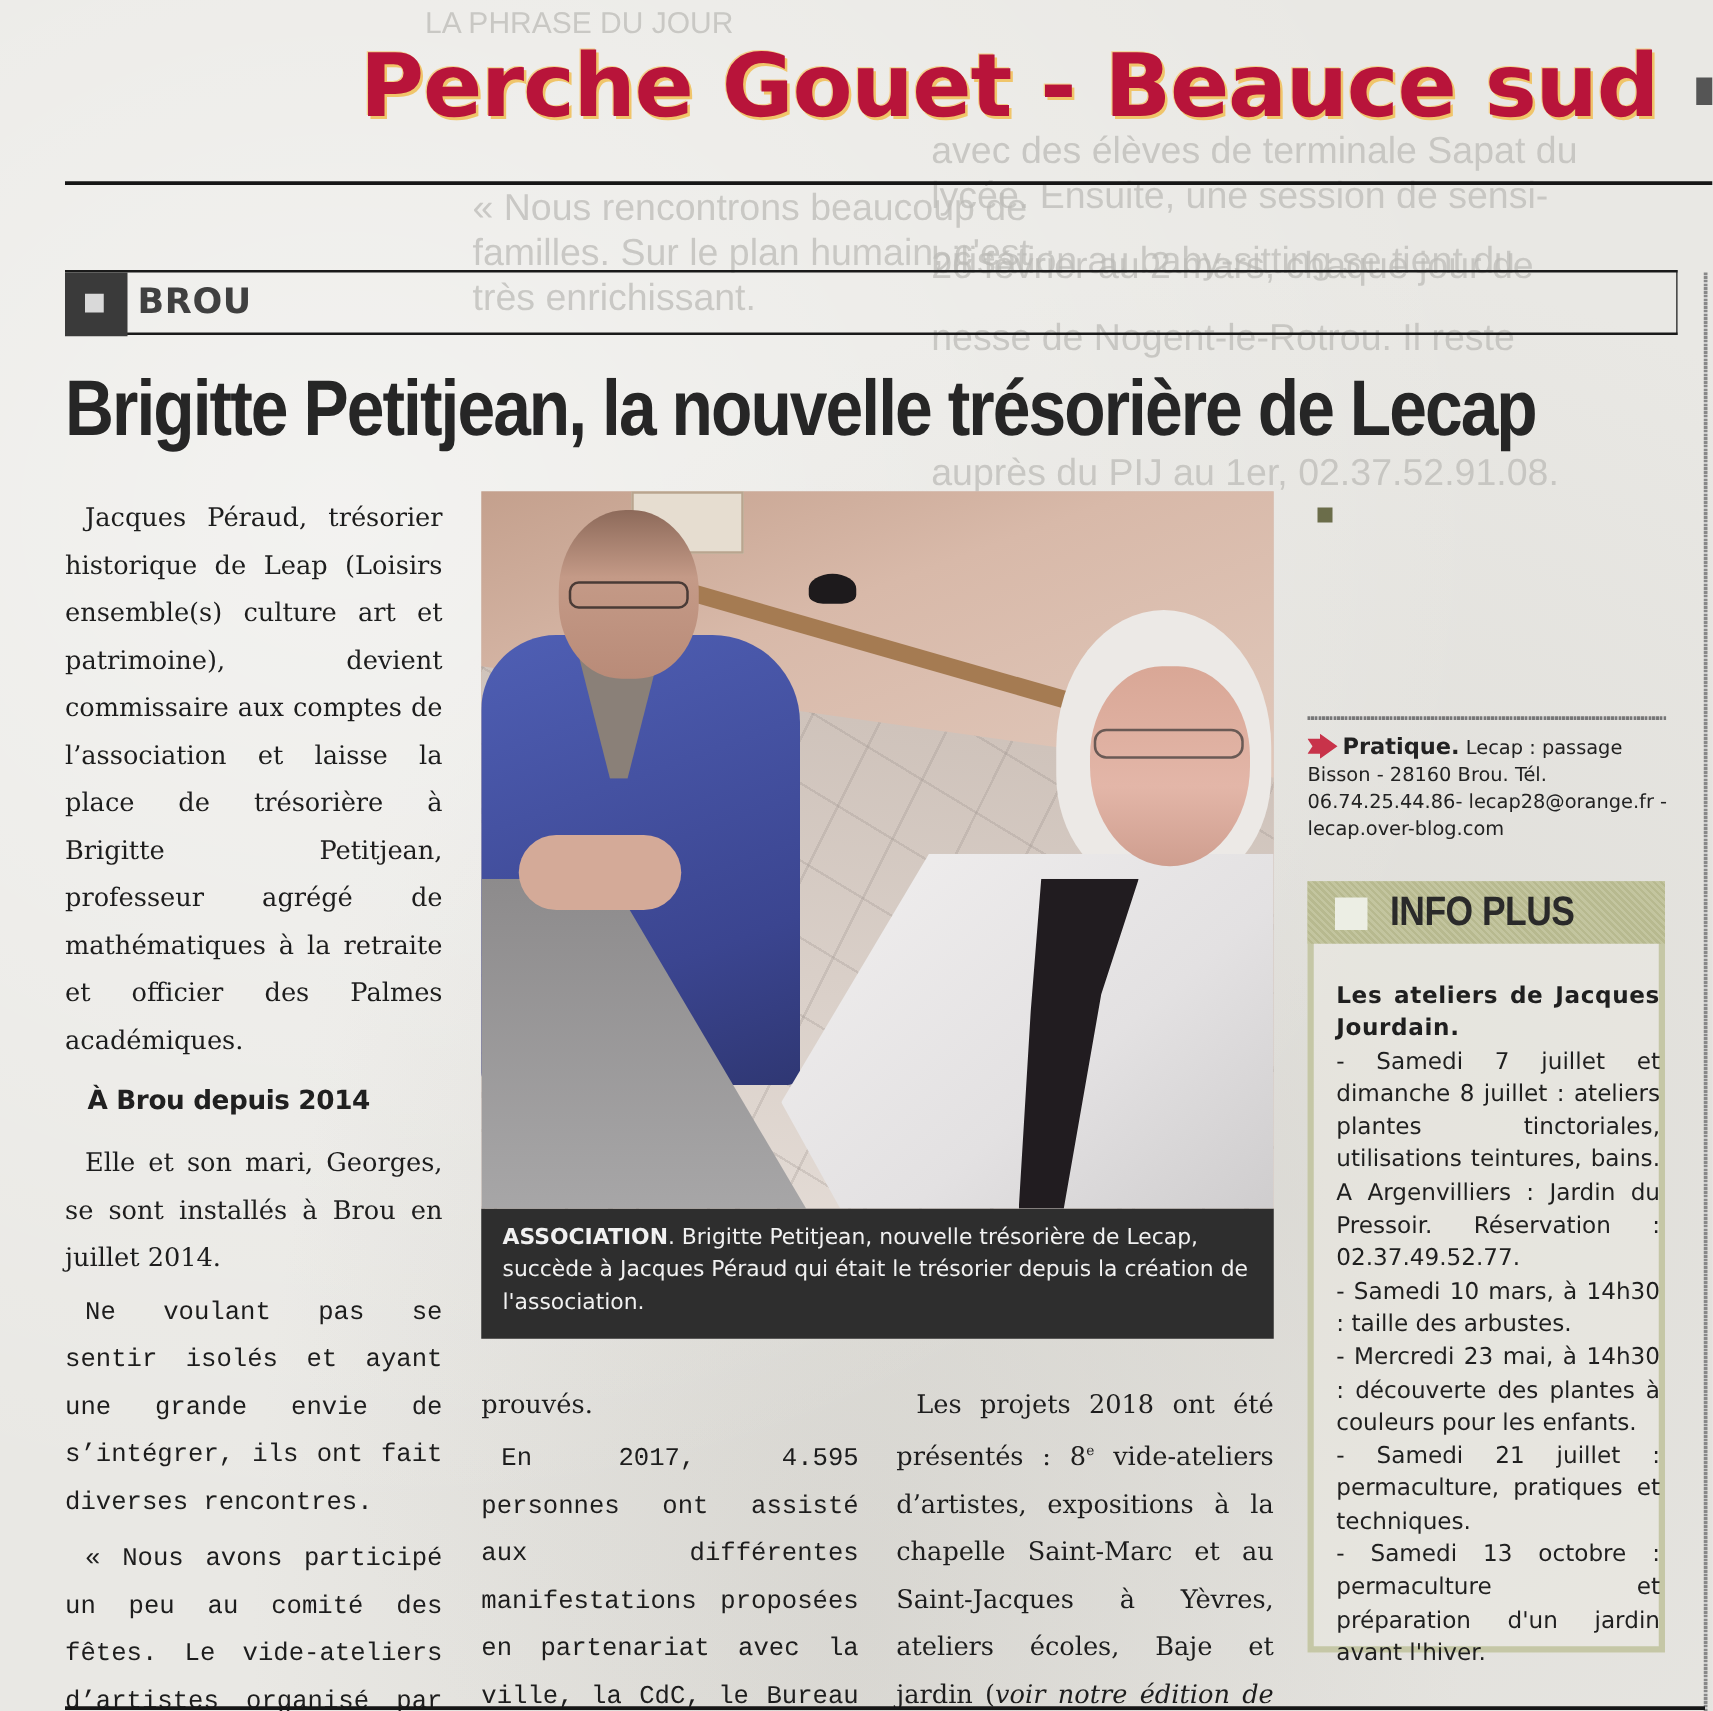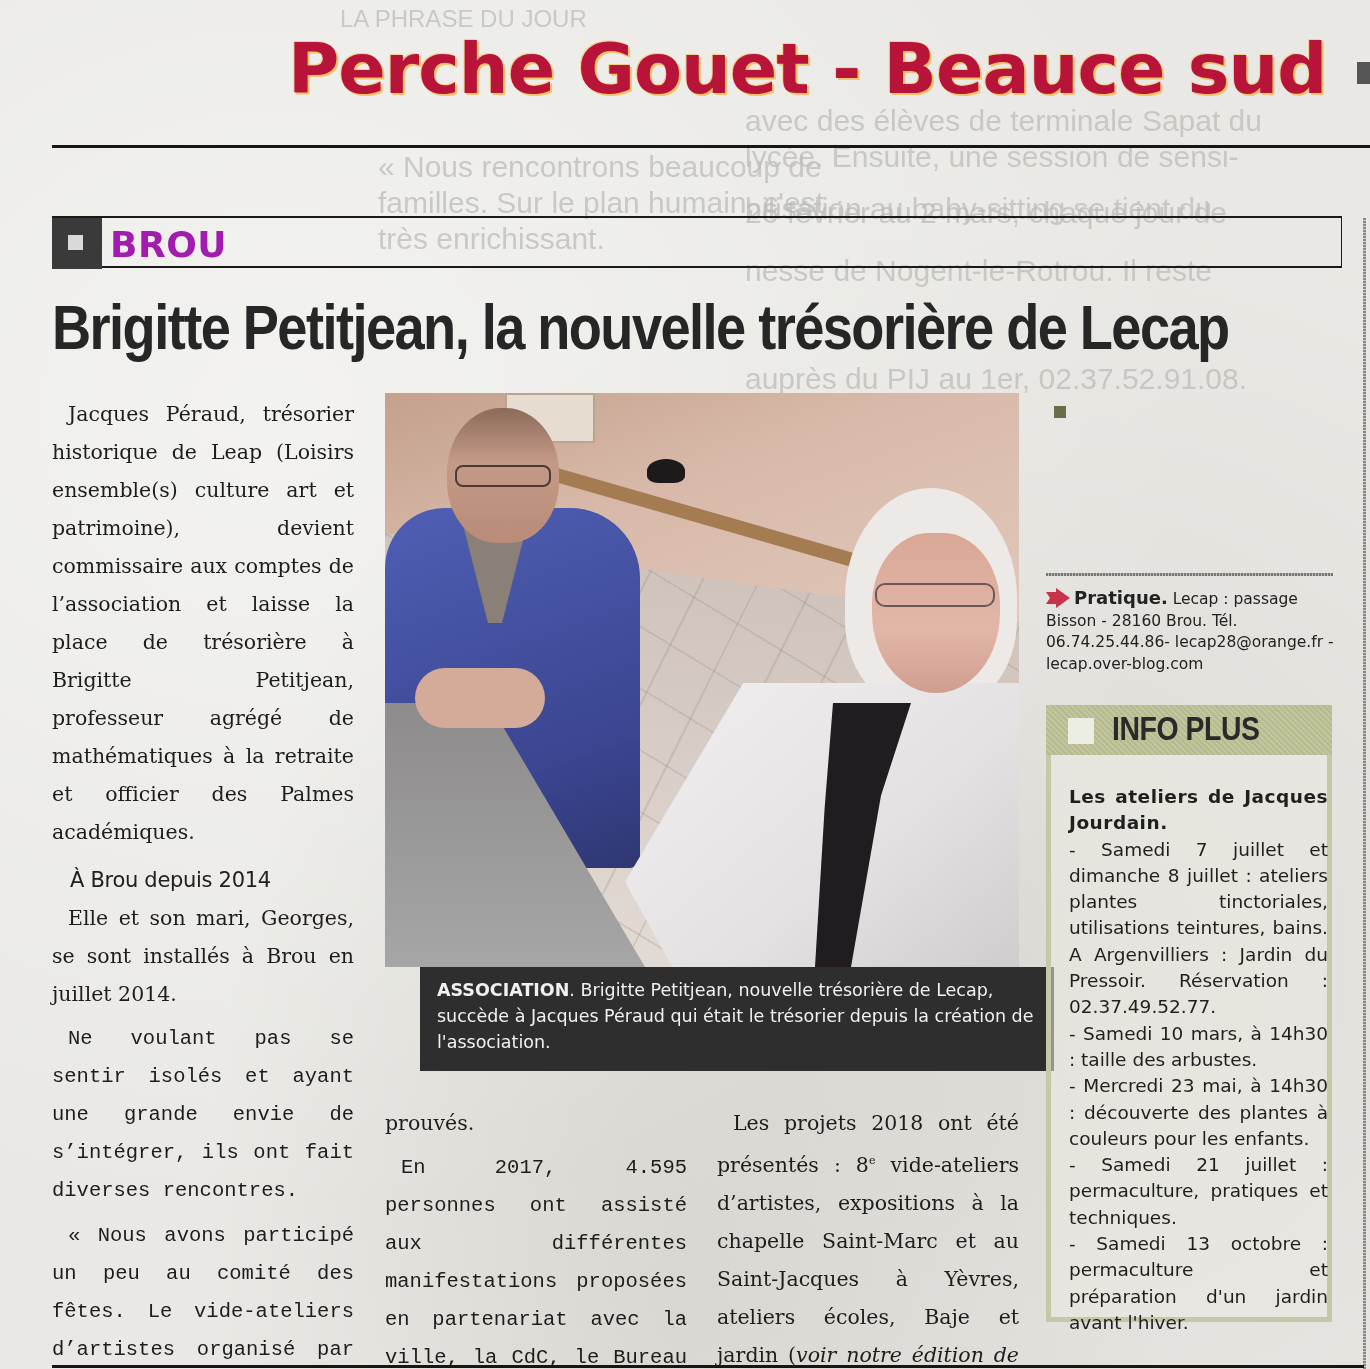--- a/index.html
+++ b/index.html
@@ -37,42 +37,42 @@
   .section-box {
     position:absolute; left:52px; top:216px; width:1290px; height:52px;
     border:2px solid #1a1a1a; border-left:none; border-right:1.5px solid #1a1a1a;
   }
   .section-square {
     position:absolute; left:52px; top:218px; width:50px; height:51px; background:#3a3a3a;
   }
   .section-square .inner { position:absolute; left:16px; top:17px; width:15px; height:15px; background:#d9d9d9; }
   .section-label {
     position:absolute; left:110px; top:224px;
-    font-family:"DejaVu Sans", sans-serif; font-weight:bold; font-size:36px; color:#a21caf;
+    font-family:"DejaVu Sans", sans-serif; font-weight:bold; font-size:28px; color:#404040;
     letter-spacing:0.5px;
   }
 
   .headline {
     position:absolute; left:52px; top:288px;
     font-family:"Liberation Sans", sans-serif; font-weight:bold;
     font-size:63px; color:#262626; letter-spacing:-1.8px; white-space:nowrap;
     transform:scaleX(0.86); transform-origin:left top; line-height:78px;
   }
 
   
   .col {
     position:absolute; font-family:"DejaVu Serif", serif; font-size:20.5px;
     line-height:38px; text-align:justify; color:#1d1d1d;
   }
   .col p { text-indent:16px; }
   .col p + p { margin-top:7px;font-family:Liberation Mono, monospace; }
   .col1 { left:52px; top:395px; width:302px; }
   .subhead {
-    font-family:"DejaVu Sans", sans-serif; font-weight:normal; font-size:21px;
-    color:#202020; text-indent:18px; margin:10px 0 0 0; letter-spacing:-0.3px;
+    font-family:"DejaVu Sans", sans-serif; font-weight:bold; font-size:21px;
+    color:#202020; text-indent:18px; margin:10px 0 12px 0; letter-spacing:-0.3px;
   }
   .col2 { left:385px; top:1104px; width:302px; }
   .col3 { left:717px; top:1104px; width:302px; }
   .col4 { left:1046px; top:391px; width:292px; }
   .col4 p { text-indent:0; }
   .end-mark { display:inline-block; width:12px; height:12px; background:#6b6d4a; margin-left:8px; vertical-align:middle; }
 
   
   .photo {
     position:absolute; left:385px; top:393px; width:634px; height:574px; overflow:hidden;
@@ -99,21 +99,20 @@
   .photo .woman-top { position:absolute; left:430px; top:310px; width:120px; height:264px; background:#211c20; clip-path:polygon(15% 0,80% 0,55% 35%,30% 100%,0 100%,8% 40%); }
   .photo .woman-hair { position:absolute; left:460px; top:95px; width:172px; height:220px; border-radius:50% 50% 40% 40%; background:#ece9e6; }
   .photo .woman-face { position:absolute; left:487px; top:140px; width:128px; height:160px; border-radius:45% 45% 50% 50%; background:linear-gradient(180deg,#d9a796,#e3b6a8 60%,#cf9e8f); }
   .photo .woman-glasses { position:absolute; left:490px; top:190px; width:120px; height:24px; border:2px solid #6a5a55; border-radius:10px; }
 
   .caption {
     position:absolute; left:385px; top:967px; width:634px; height:104px;
     background:#2e2e2e; color:#f1f1f1;
     font-family:"DejaVu Sans", sans-serif; font-size:17.5px; line-height:26px;
     padding:10px 16px 0 17px;
-    margin-left:35px;
   }
   .caption .cap-label { font-weight:bold; }
 
   
   .pratique-rule { position:absolute; left:1046px; top:573px; width:287px; height:3px;
     background:repeating-linear-gradient(90deg,#777 0 2px,#bbb 2px 3px); }
   .pratique {
     position:absolute; left:1046px; top:587px; width:300px;
     font-family:"DejaVu Sans", sans-serif; font-size:15.5px; line-height:21.5px; color:#222;
   }

